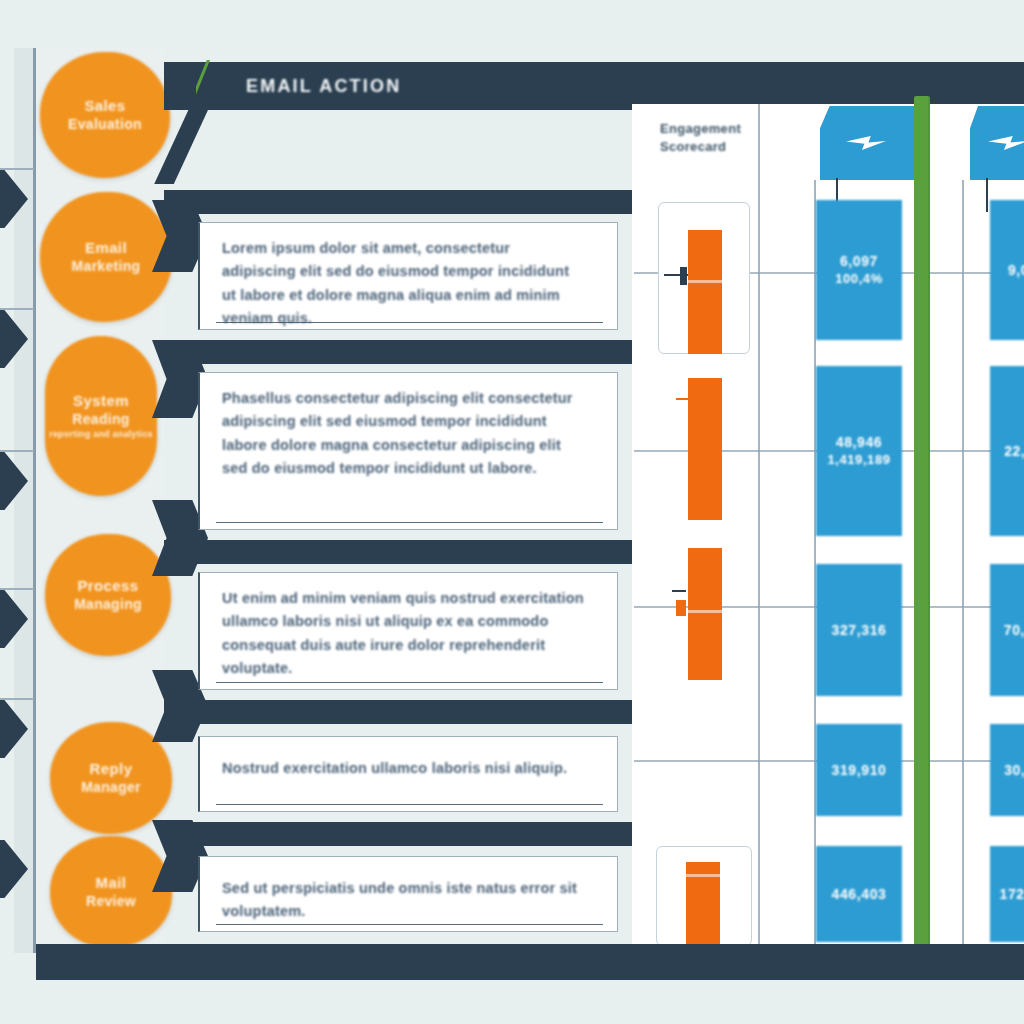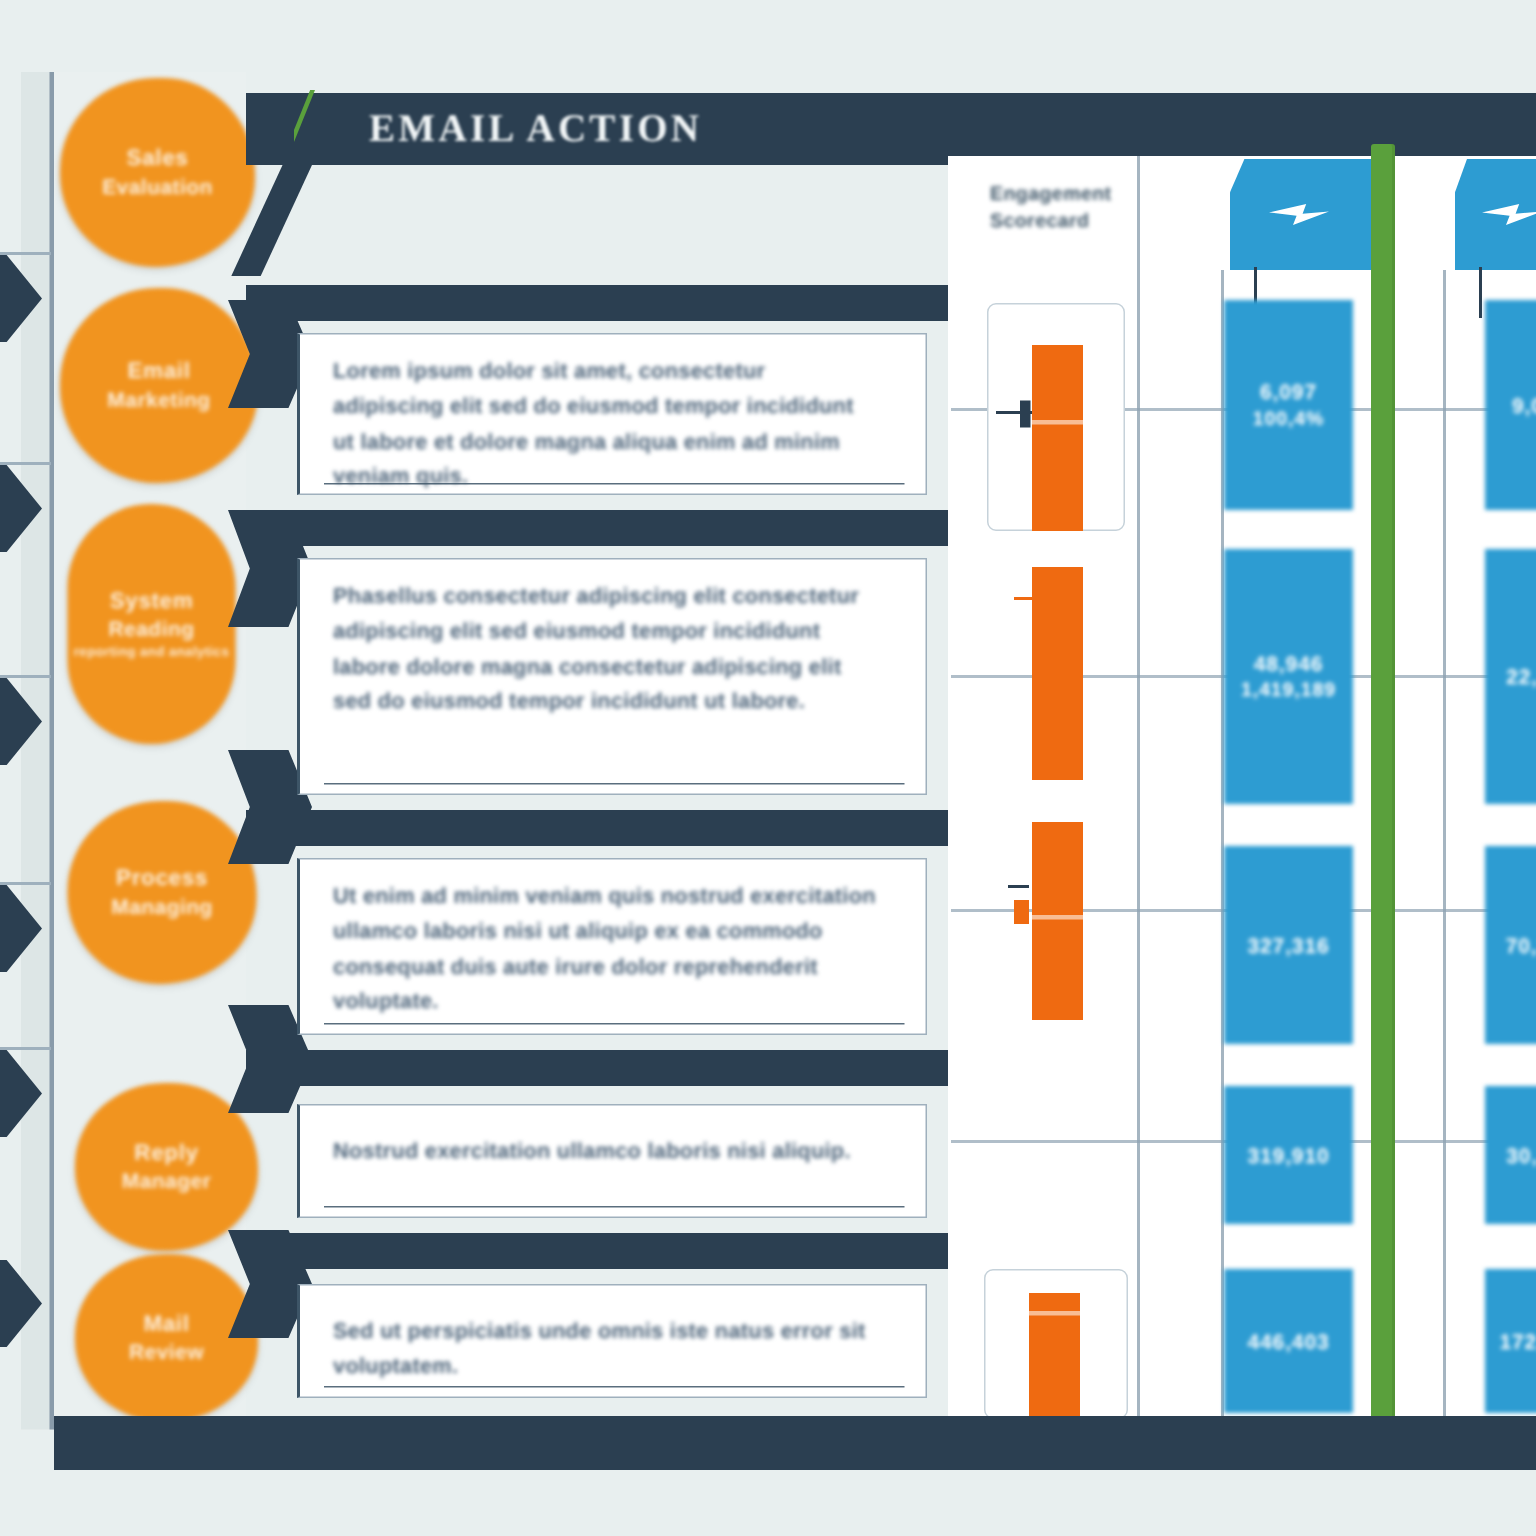--- a/index.html
+++ b/index.html
@@ -58,21 +58,21 @@
     clip-path: polygon(0 0, 72% 0, 100% 50%, 72% 100%, 0 100%, 26% 50%);
   }
 
   
   .header-bar {
     position:absolute; left:164px; top:62px; width:860px; height:48px;
     background:#2b3f51;
   }
   .header-bar .title {
     position:absolute; left:82px; top:50%; transform:translateY(-50%);
-    color:#f2f6f7; font-size:26px; font-weight:700; letter-spacing:2.2px;font-family:Liberation Serif, serif;
+    color:#f2f6f7; font-size:18px; font-weight:700; letter-spacing:2.2px;
   }
   .header-nick {
     position:absolute; left:196px; top:60px; width:34px; height:36px;
     overflow:hidden;
   }
   .header-nick i {
     position:absolute; left:4px; top:-6px; width:3px; height:46px;
     background:#5aa03c; transform:rotate(22deg); display:block;
   }
 

